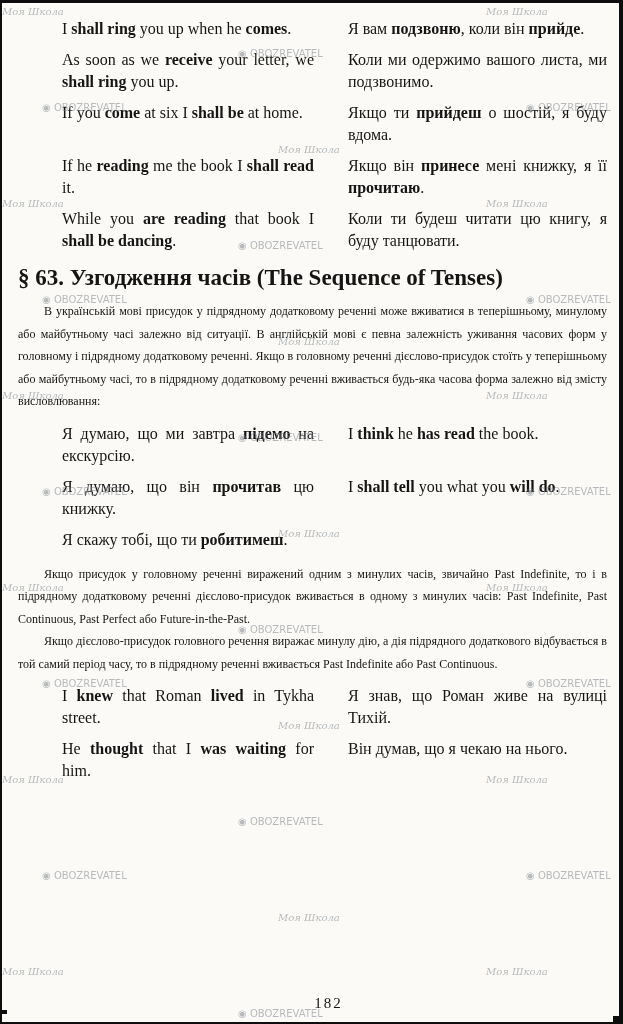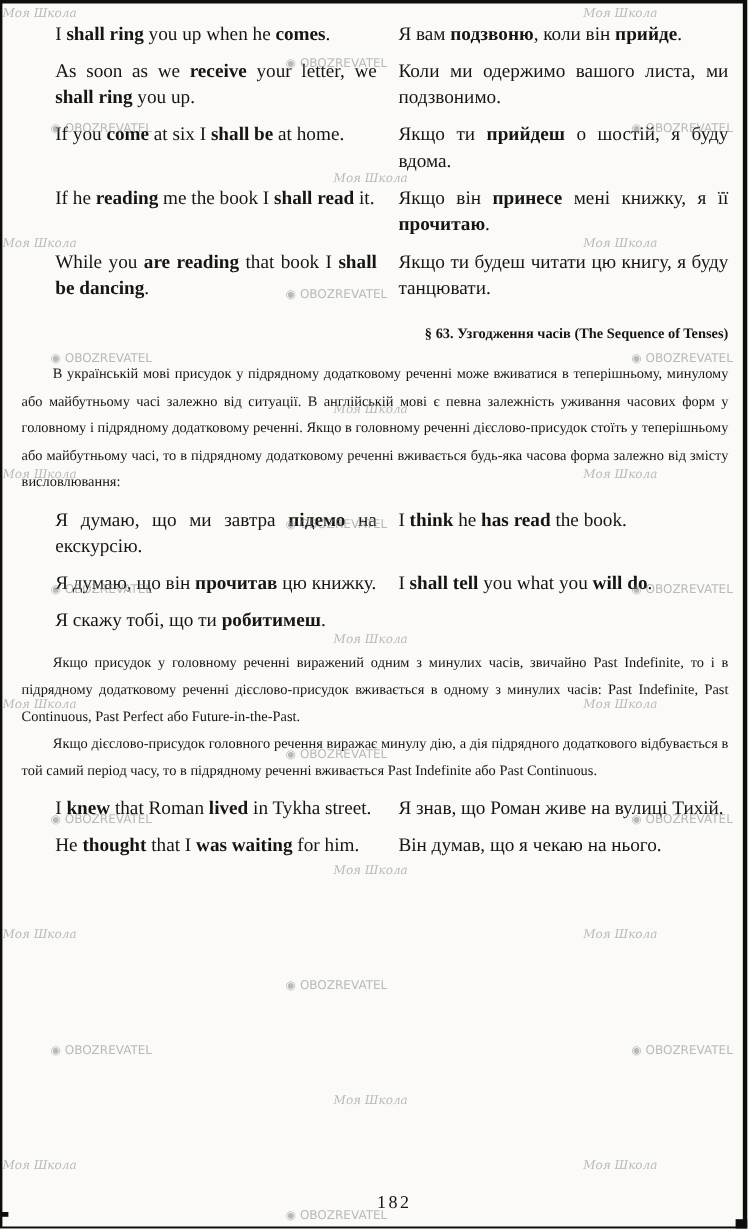--- a/index.html
+++ b/index.html
@@ -11,34 +11,34 @@
   .frame{
     position:absolute;inset:0;pointer-events:none;
     border-top:3px solid #0d0d0d;border-bottom:2px solid #0d0d0d;
     border-left:2px solid #0d0d0d;border-right:4px solid #0d0d0d;
   }
   .content{position:absolute;left:18px;right:16px;top:8px;}
   .intro{
     margin:0 0 8px 0;font-size:16px;line-height:22px;text-align:justify;
   }
   .heading{
-    margin:14px 0 10px 0;font-size:12px;line-height:24px;
-    text-align:right;font-weight:bold;
+    margin:14px 0 10px 0;font-size:23px;line-height:24px;
+    text-align:left;font-weight:bold;
   }
   .para{
     margin:0;font-size:12px;line-height:22.5px;text-align:justify;
     text-indent:26px;
   }
   .ex-table{
     display:grid;grid-template-columns:268px 1fr;
     column-gap:18px;row-gap:9px;
     padding-left:28px;margin:10px 0 12px 0;
   }
   .ex-table .en,.ex-table .uk{
-    font-size:16px;line-height:22px;text-align:justify;
+    font-size:16px;line-height:22px;text-align:justify;margin-left:16px;
   }
   .page-number{
     position:absolute;left:0;right:0;bottom:12px;text-align:center;
     font-size:15px;letter-spacing:2px;padding-left:34px;
   }
   .wm-layer{position:absolute;inset:0;pointer-events:none;z-index:5;}
   .wm{
     position:absolute;font-size:10px;white-space:nowrap;
     color:#7f868d;opacity:.55;font-family:"DejaVu Sans", sans-serif;
   }
@@ -58,21 +58,21 @@
     <div class="ex-table">
       <div class="en">I <b>shall ring</b> you up when he <b>comes</b>.</div>
       <div class="uk">Я вам <b>подзвоню</b>, коли він <b>прийде</b>.</div>
       <div class="en">As soon as we <b>receive</b> your letter, we <b>shall ring</b> you up.</div>
       <div class="uk">Коли ми одержимо вашого листа, ми подзвонимо.</div>
       <div class="en">If you <b>come</b> at six I <b>shall be</b> at home.</div>
       <div class="uk">Якщо ти <b>прийдеш</b> о шостій, я буду вдома.</div>
       <div class="en">If he <b>reading</b> me the book I <b>shall read</b> it.</div>
       <div class="uk">Якщо він <b>принесе</b> мені книжку, я її <b>прочитаю</b>.</div>
       <div class="en">While you <b>are reading</b> that book I <b>shall be dancing</b>.</div>
-      <div class="uk">Якщо ти будеш читати цю книгу, я буду танцювати.</div>
+      <div class="uk">Коли ти будеш читати цю книгу, я буду танцювати.</div>
     </div>
 
     <h2 class="heading">§ 63. Узгодження часів (The Sequence of Tenses)</h2>
 
     <p class="para">В українській мові присудок у підрядному додатковому реченні може вживатися в теперішньому, минулому або майбутньому часі залежно від ситуації. В англійській мові є певна залежність уживання часових форм у головному і підрядному додатковому реченні. Якщо в головному реченні дієслово-присудок стоїть у теперішньому або майбутньому часі, то в підрядному додатковому реченні вживається будь-яка часова форма залежно від змісту висловлювання:</p>
 
     <div class="ex-table">
       <div class="uk">Я думаю, що ми завтра <b>підемо</b> на екскурсію.</div>
       <div class="en">I <b>think</b> he <b>has read</b> the book.</div>
       <div class="uk">Я думаю, що він <b>прочитав</b> цю книжку.</div>

